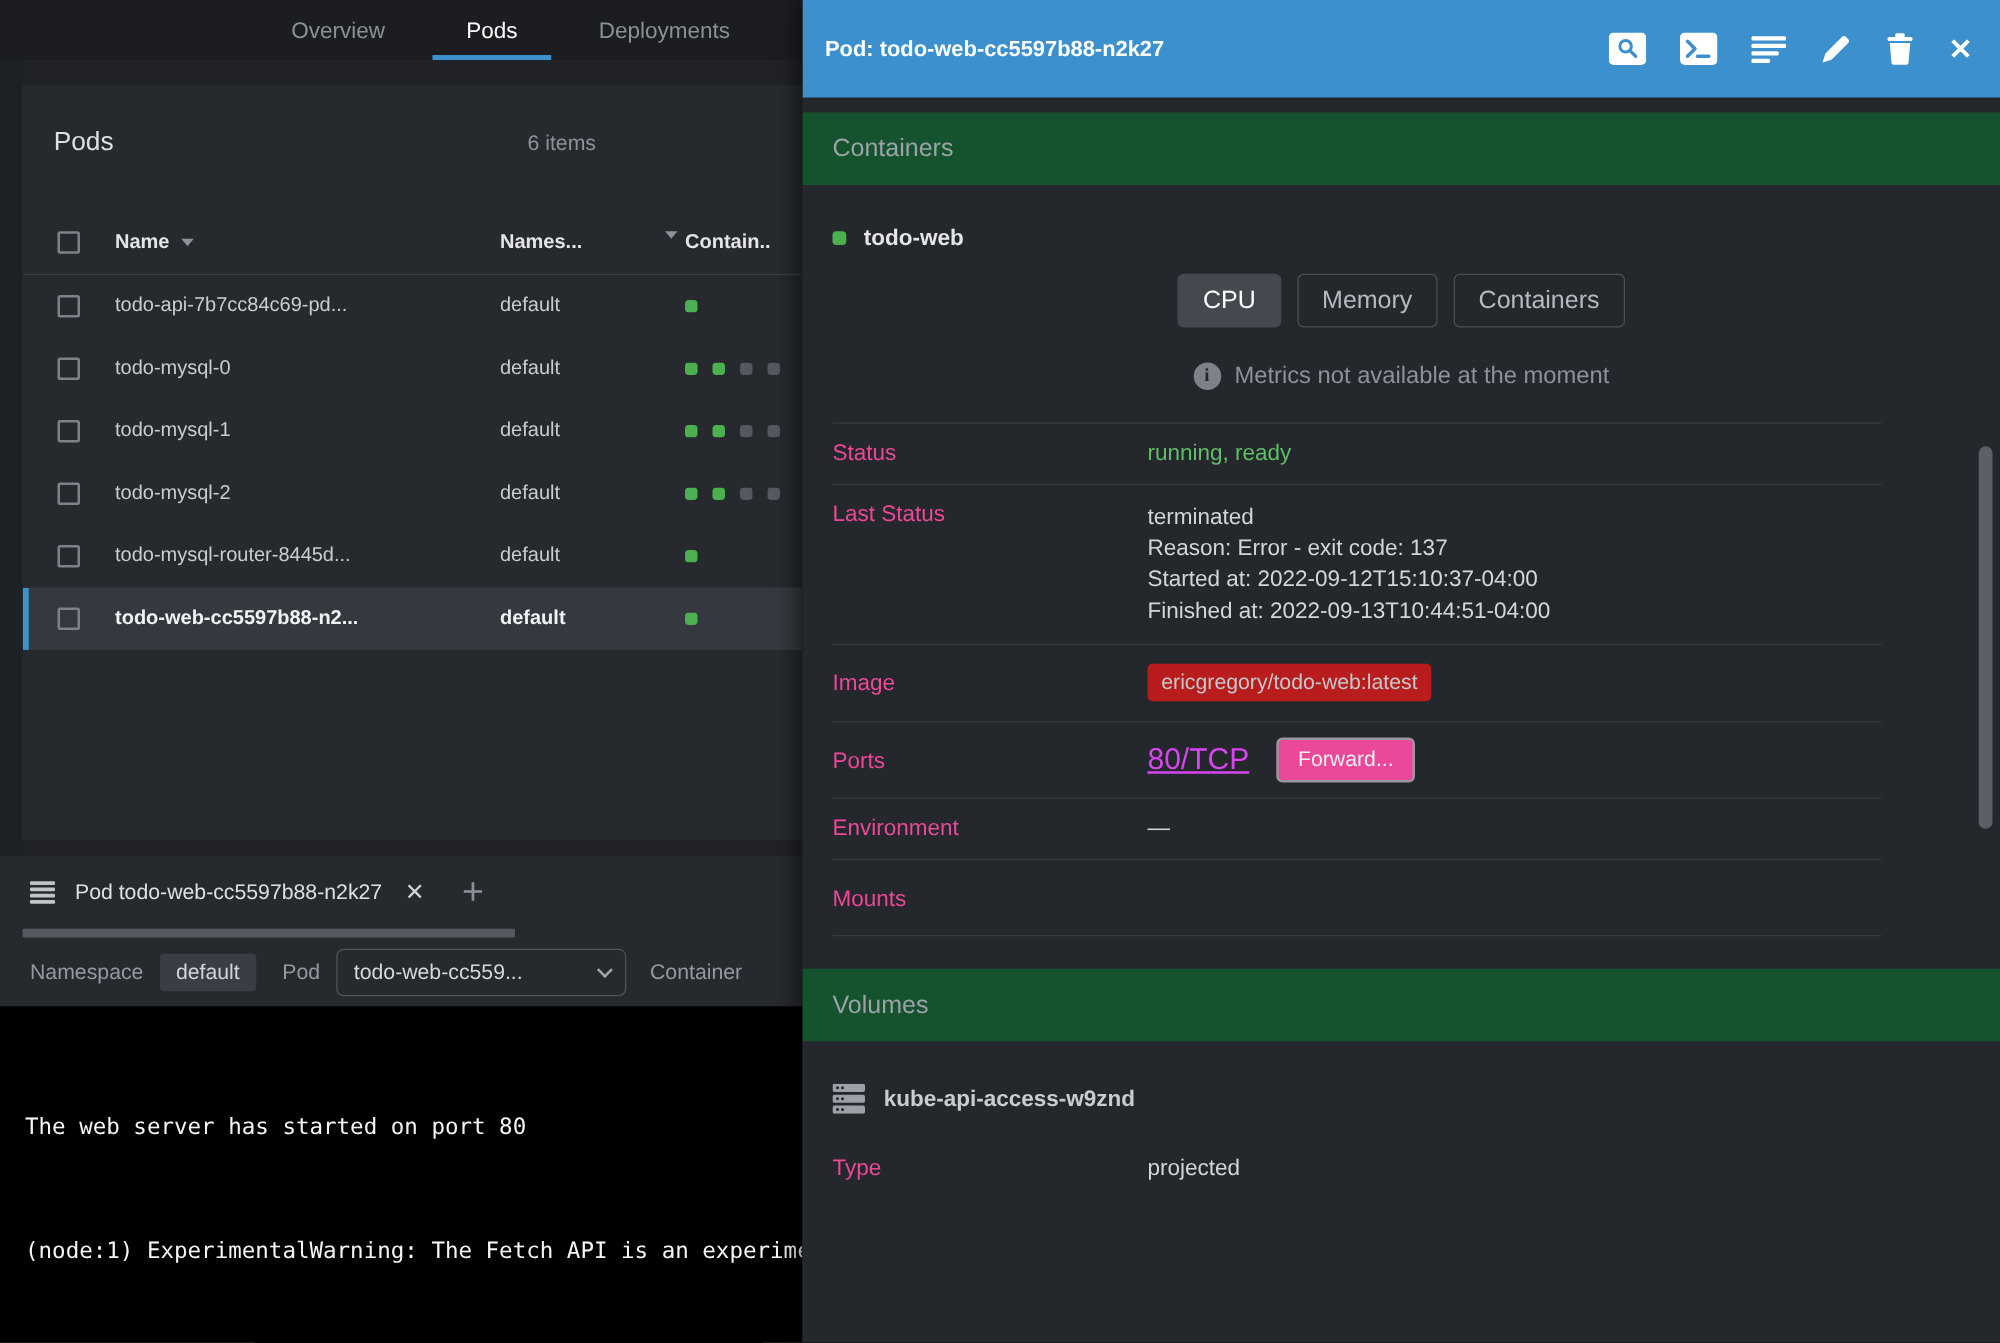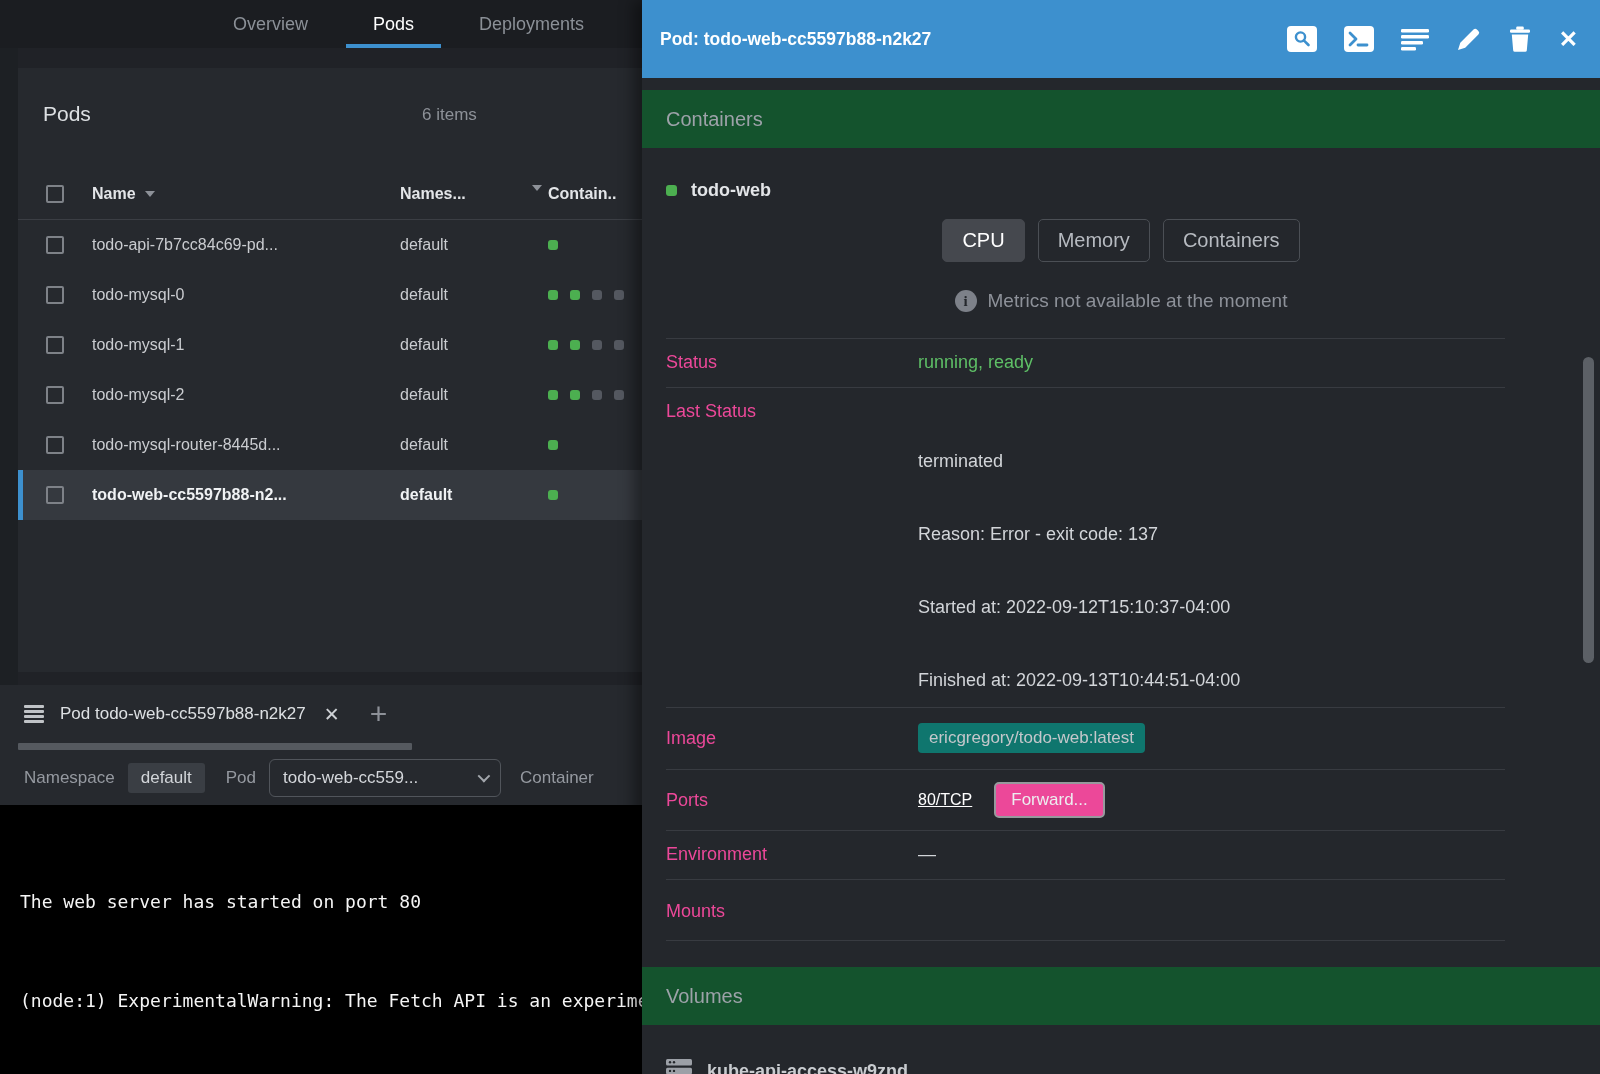--- a/index.html
+++ b/index.html
@@ -68,23 +68,23 @@
 
   .metrics-note { display:flex; justify-content:center; align-items:center; gap:11px; margin-top:28px; color:#8d9199; font-size:19px; }
   .info-icon { width:22px; height:22px; border-radius:50%; background:#7d8189; color:#24272c; font-size:15px; font-weight:bold; display:flex; align-items:center; justify-content:center; font-family:"Liberation Serif", serif; }
 
   .drawer-rows { margin:26px 95px 0 24px; }
   .drow { display:grid; grid-template-columns:252px 1fr; padding:13px 0 14px; border-bottom:1px solid #383b41; font-size:18px; }
   .drow:first-child { border-top:1px solid #383b41; }
   .dlabel { color:#ec4899; }
   .dvalue { color:#d2d5d9; }
   .status-green { color:#5ebf66; }
-  .vlines div { line-height:25px;margin-top:48px; }
-  .badge { display:inline-block; background:#0f766e; border-radius:4px; padding:5px 11px; color:#c4c7cb; font-size:17px; }
-  .port-link { color:#ffffff; text-decoration:underline; font-size:16px; }
+  .vlines div { line-height:25px; }
+  .badge { display:inline-block; background:#b91c1c; border-radius:4px; padding:5px 11px; color:#c4c7cb; font-size:17px; }
+  .port-link { color:#d946ef; text-decoration:underline; font-size:24px; }
   .fwd-btn { margin-left:22px; border:2px solid #97999d; background:#ec4899; color:#eceef0; font-size:17px; padding:6px 15px; border-radius:5px; cursor:pointer; font-family:"Liberation Sans", sans-serif; }
   .mount-path { display:block; background:#383c42; border-radius:3px; padding:7px 12px; font-family:"DejaVu Sans Mono", monospace; font-size:16px; color:#b9bcc2; }
   .mount-from { margin-top:9px; color:#ced1d5; }
 
   .volume-row { display:flex; align-items:center; gap:15px; padding:34px 24px 6px; }
   .vol-name { font-size:18px; font-weight:bold; color:#c9ccd0; }
   .type-rows { margin:14px 95px 0 24px; }
   .type-rows .drow { border:none; }
 
   .vscroll { position:absolute; right:6px; top:357px; width:11px; height:306px; background:#5c6066; border-radius:6px; }

